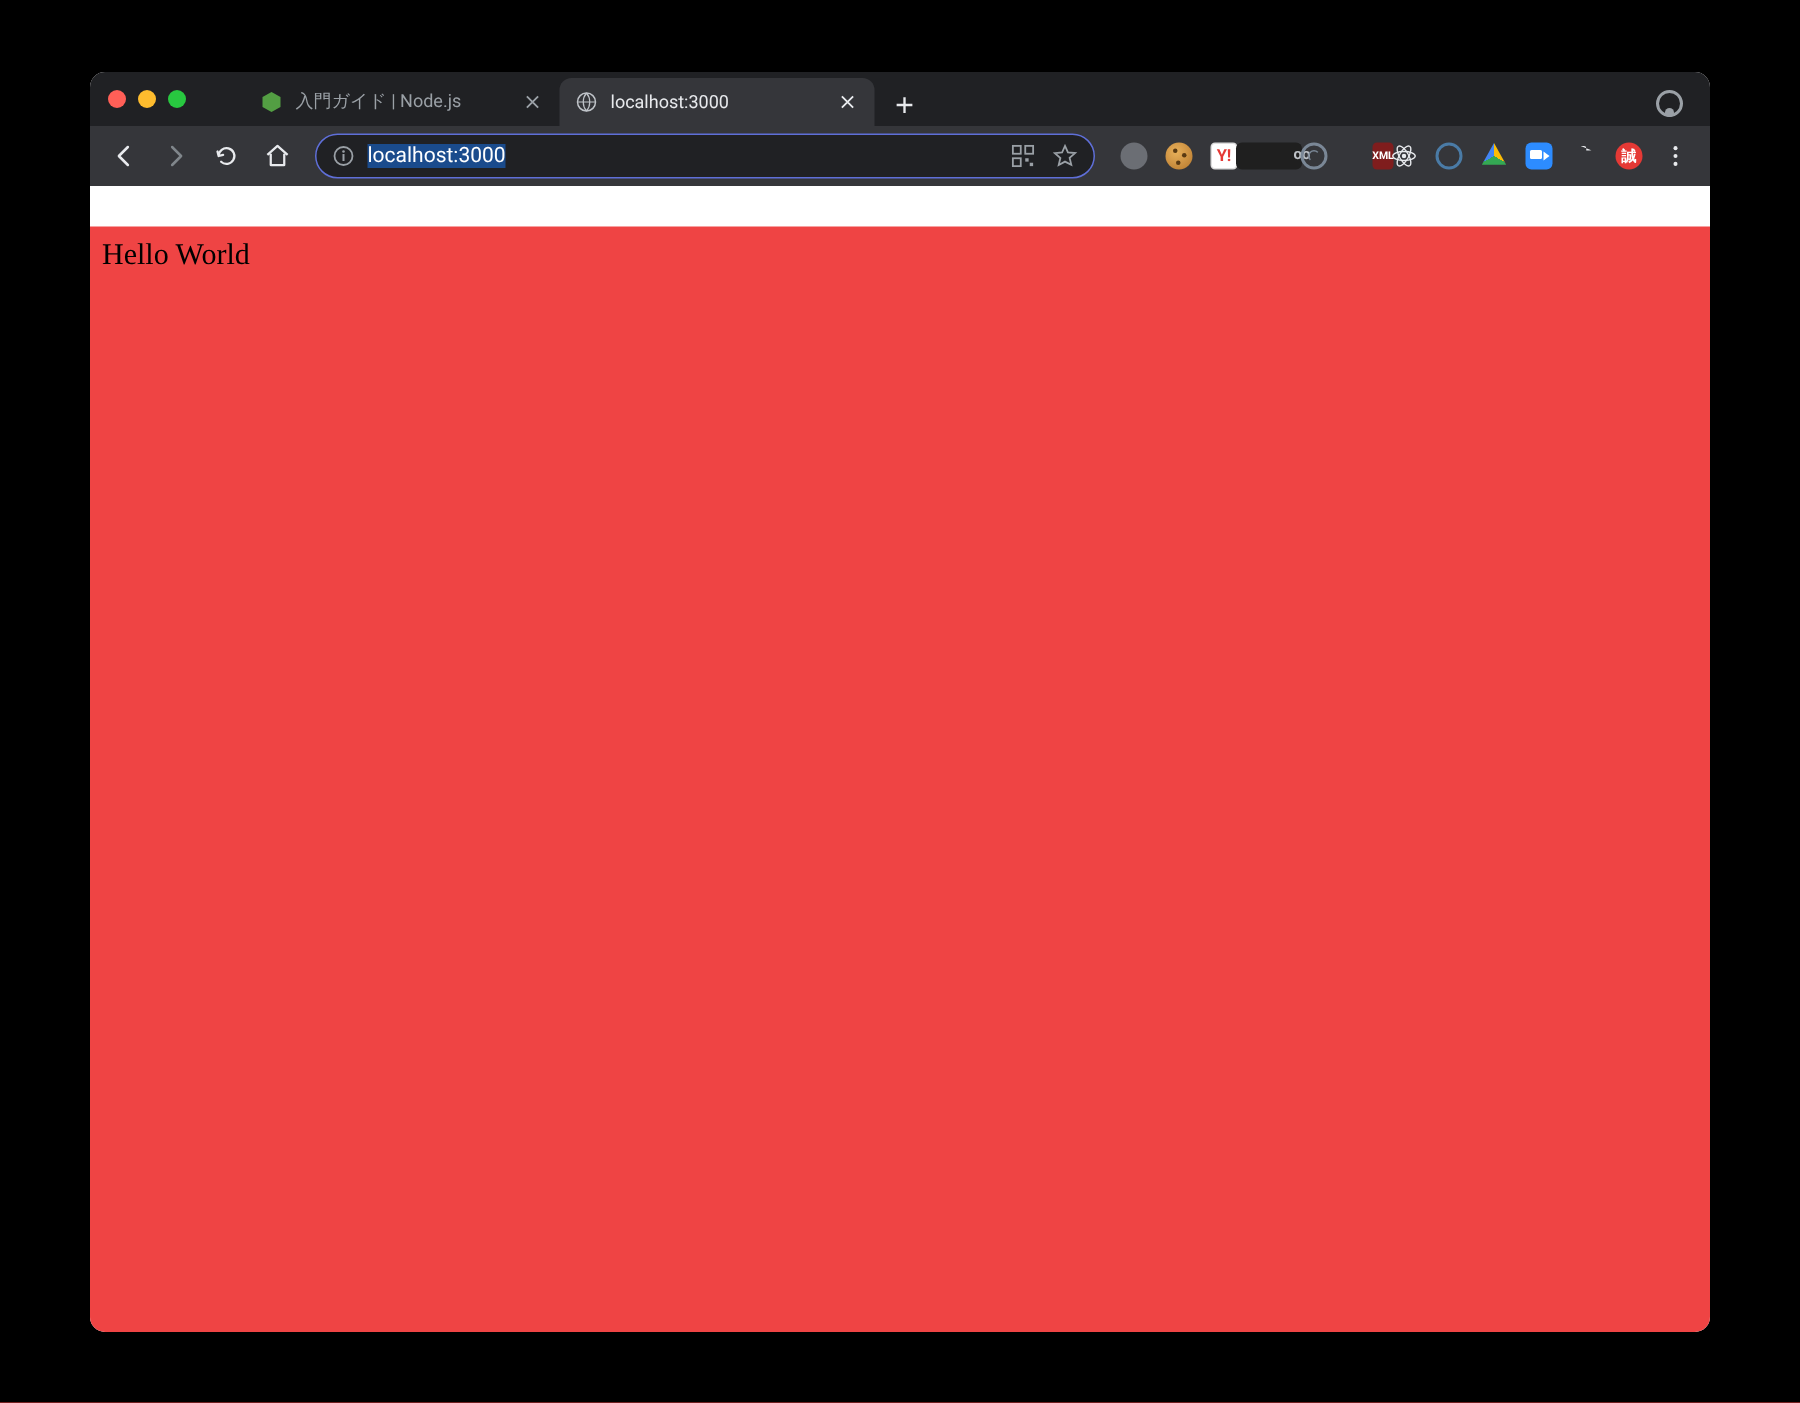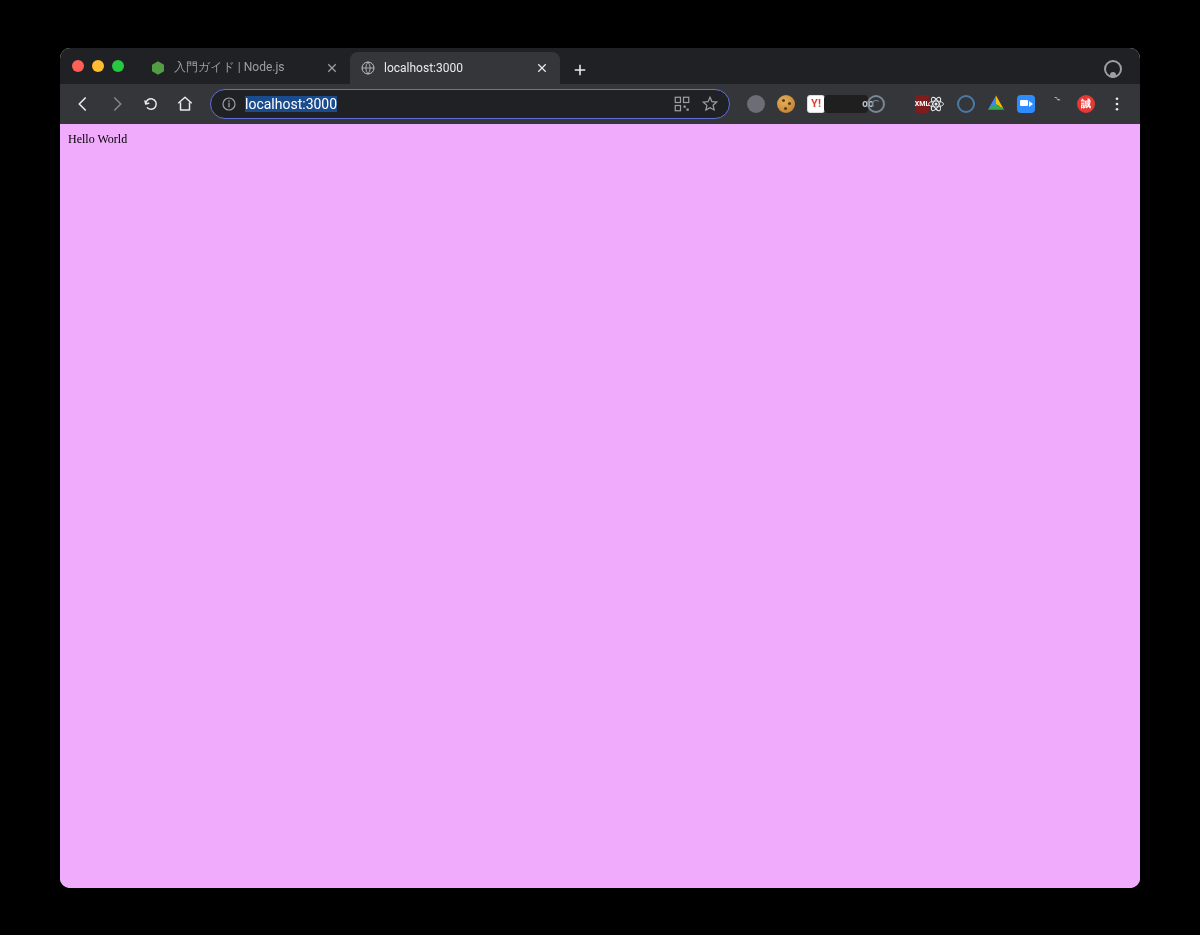--- a/index.html
+++ b/index.html
@@ -21,20 +21,21 @@
       box-shadow: 0 20px 60px rgba(0,0,0,0.6), 0 0 40px rgba(0,0,0,0.4);
       display: flex;
       flex-direction: column;
     }
     .chrome-top {
       background: #202124;
       height: 36px;
       display: flex;
       align-items: center;
       padding-left: 12px;
+      gap: 23px;
     }
     .traffic-lights {
       display: flex;
       gap: 8px;
       margin-right: 16px;
     }
     .tl {
       width: 12px; height: 12px; border-radius: 50%;
     }
     .tl.red { background: #ff5f57; }
@@ -194,25 +195,26 @@
     .ext.red-circle > div { background:#e53935; border-radius:50%; color:#fff; font-size:10px; font-weight:700; display:flex; align-items:center; justify-content:center; }
 
     .kebab {
       width: 30px; height: 30px;
       display: flex; align-items: center; justify-content: center;
       color: #e8eaed;
     }
 
     .viewport {
       flex: 1;
-      background: #f0abfc;
+      background: #ef4444;
       padding: 8px;
       color: #000;
       font-family: "Times New Roman", Times, serif;
-      font-size: 12px;
+      font-size: 20px;
+      margin-top: 27px;
     }
   </style>
 </head>
 <body>
 
 <div class="browser-window">
 
   <div class="chrome-top">
     <div class="traffic-lights">
       <div class="tl red"></div>

